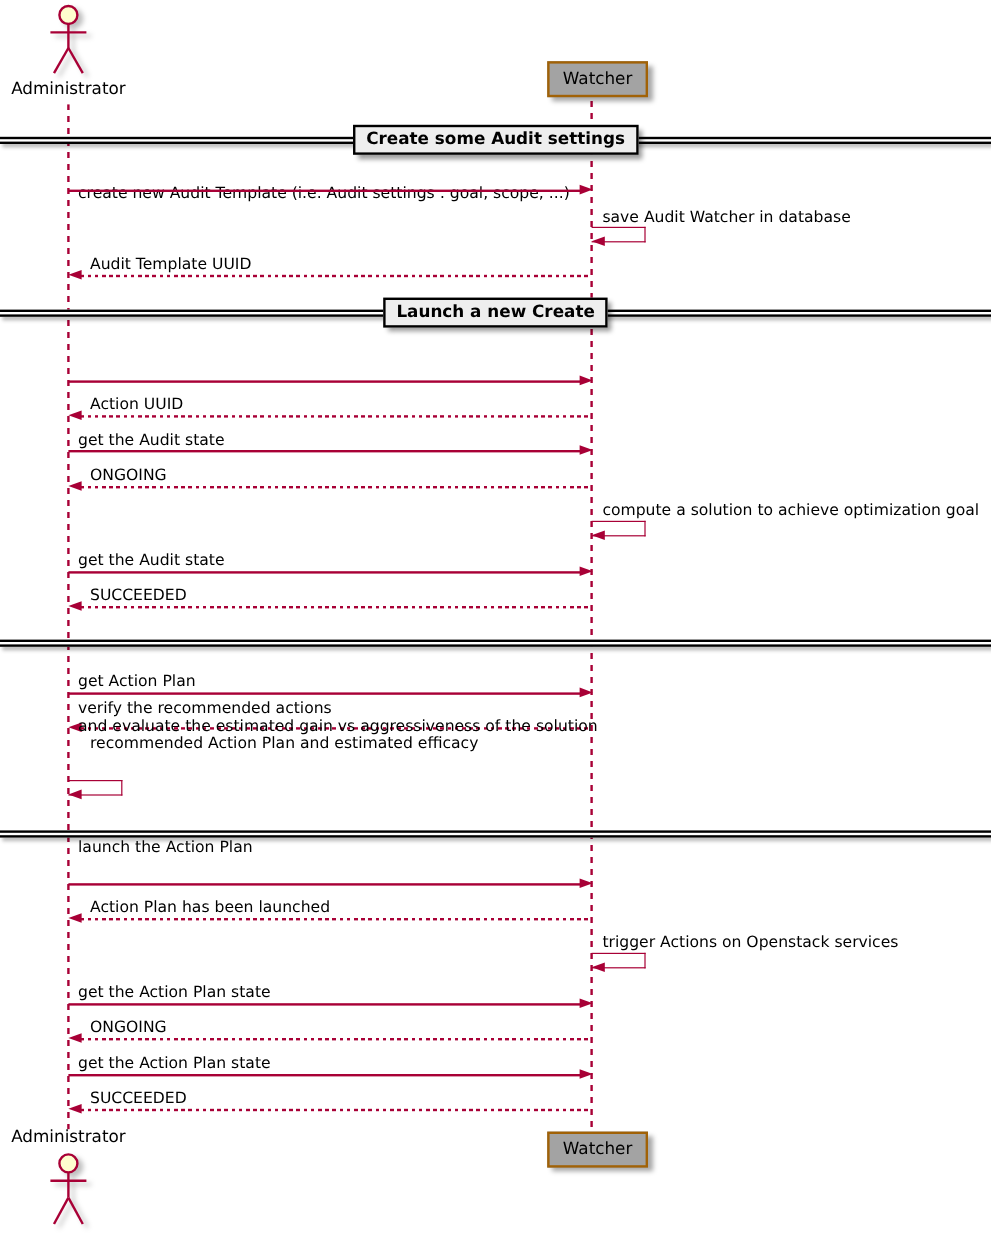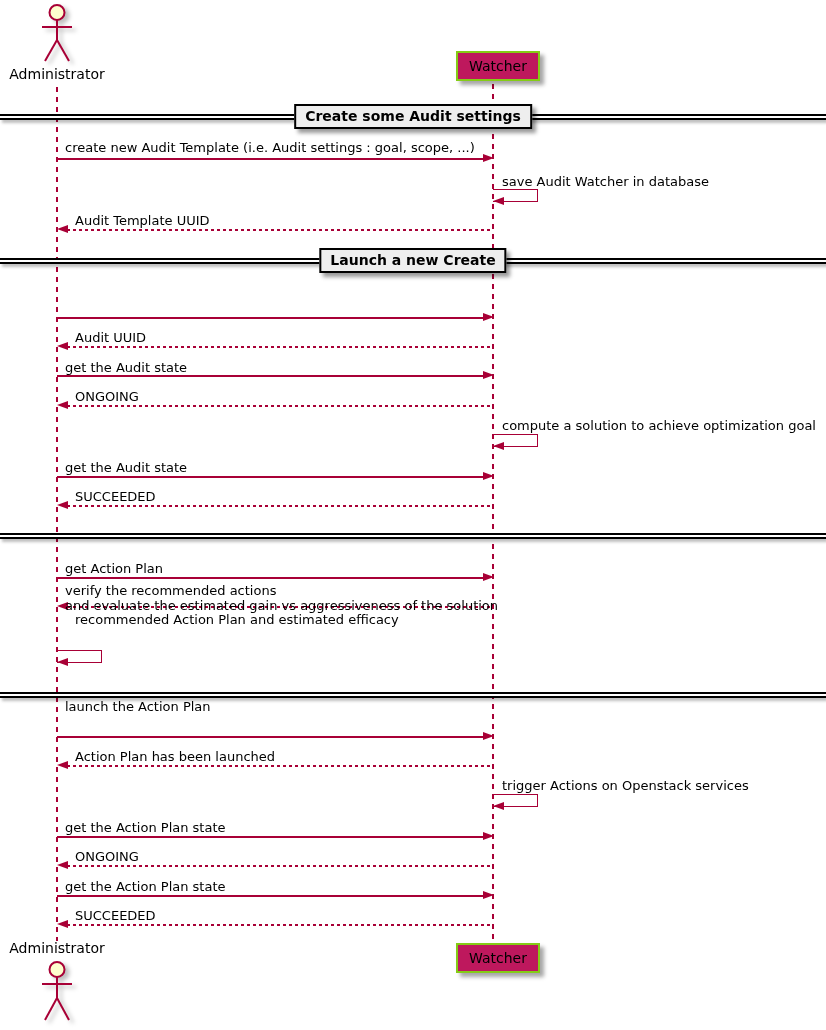--- a/index.html
+++ b/index.html
@@ -10,21 +10,21 @@
     background:repeating-linear-gradient(to bottom,#a80036 0 5px,transparent 5px 10px);}
 
   .divline{position:absolute;left:0;width:826px;height:2px;z-index:2;
     border-top:2px solid #000;border-bottom:2px solid #000;background:#fff;
     box-shadow:2px 3px 3px rgba(0,0,0,0.25);}
   .divbox{position:absolute;left:50%;transform:translateX(-50%);z-index:3;
     background:#eeeeee;border:2px solid #000;padding:2px 9px;
     font-weight:bold;font-size:14px;line-height:17px;white-space:nowrap;
     box-shadow:4px 4px 4px rgba(0,0,0,0.40);}
 
-  .participant{position:absolute;z-index:5;background:#be185d;border:2px solid #84cc16;
+  .participant{position:absolute;z-index:5;background:#a3a3a3;border:2px solid #a16207;
     padding:5px 11px;font-size:14px;line-height:16px;white-space:nowrap;
     box-shadow:4px 4px 4px rgba(0,0,0,0.35);}
 
   .actor{position:absolute;z-index:5;filter:drop-shadow(4px 3px 2px rgba(0,0,0,0.25));}
   .actor-label{position:absolute;z-index:5;font-size:14px;line-height:15px;
     transform:translateX(-50%);white-space:nowrap;}
 
   .label{position:absolute;z-index:4;font-size:13px;line-height:15px;white-space:pre;}
   .line{position:absolute;z-index:4;height:1.5px;background:#a80036;}
   .line.solid{left:57px;width:427px;}
@@ -52,39 +52,39 @@
     <line x1="3" y1="24" x2="33" y2="24" stroke="#a80036" stroke-width="2"></line>
     <line x1="18" y1="37" x2="6" y2="58" stroke="#a80036" stroke-width="2"></line>
     <line x1="18" y1="37" x2="30" y2="58" stroke="#a80036" stroke-width="2"></line>
   </svg>
   <div class="actor-label" style="left:57px;top:67px">Administrator</div>
   <div class="participant" style="left:456px;top:51px">Watcher</div>
 
   <div class="divline" style="top:114px"></div>
   <div class="divbox" style="top:104px">Create some Audit settings</div>
 
-  <div class="label" style="left:65px;top:140px">create new Audit Template (i.e. Audit settings : goal, scope, ...)</div>
+  <div class="label" style="left:65px;top:154px">create new Audit Template (i.e. Audit settings : goal, scope, ...)</div>
   <div class="line solid" style="top:158px"></div>
   <div class="head right" style="top:154px"></div>
 
   <div class="label" style="left:502px;top:174px">save Audit Watcher in database</div>
   <div class="selfloop" style="left:493px;top:189px"></div>
   <div class="head left atw" style="top:197px"></div>
 
   <div class="label" style="left:75px;top:213px">Audit Template UUID</div>
   <div class="line dot" style="top:229px"></div>
   <div class="head left" style="top:225px"></div>
 
   <div class="divline" style="top:258px"></div>
   <div class="divbox" style="top:248px">Launch a new Create</div>
 
   <div class="line solid" style="top:317px"></div>
   <div class="head right" style="top:313px"></div>
 
-  <div class="label" style="left:75px;top:330px">Audit UUID</div>
+  <div class="label" style="left:75px;top:330px">Action UUID</div>
   <div class="line dot" style="top:346px"></div>
   <div class="head left" style="top:342px"></div>
 
   <div class="label" style="left:65px;top:360px">get the Audit state</div>
   <div class="line solid" style="top:375px"></div>
   <div class="head right" style="top:371px"></div>
 
   <div class="label" style="left:75px;top:389px">ONGOING</div>
   <div class="line dot" style="top:405px"></div>
   <div class="head left" style="top:401px"></div>

